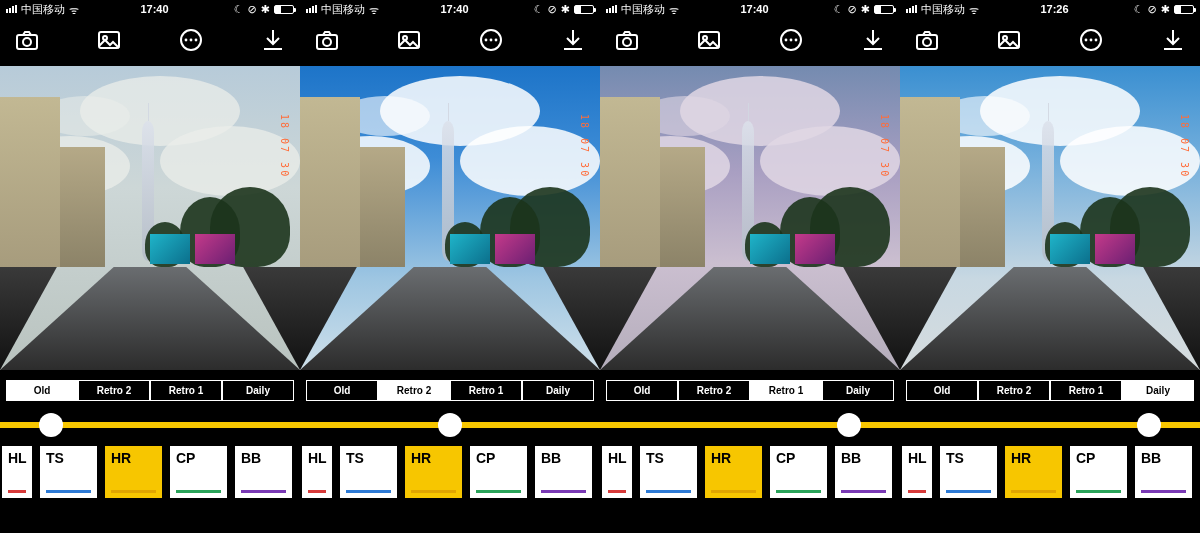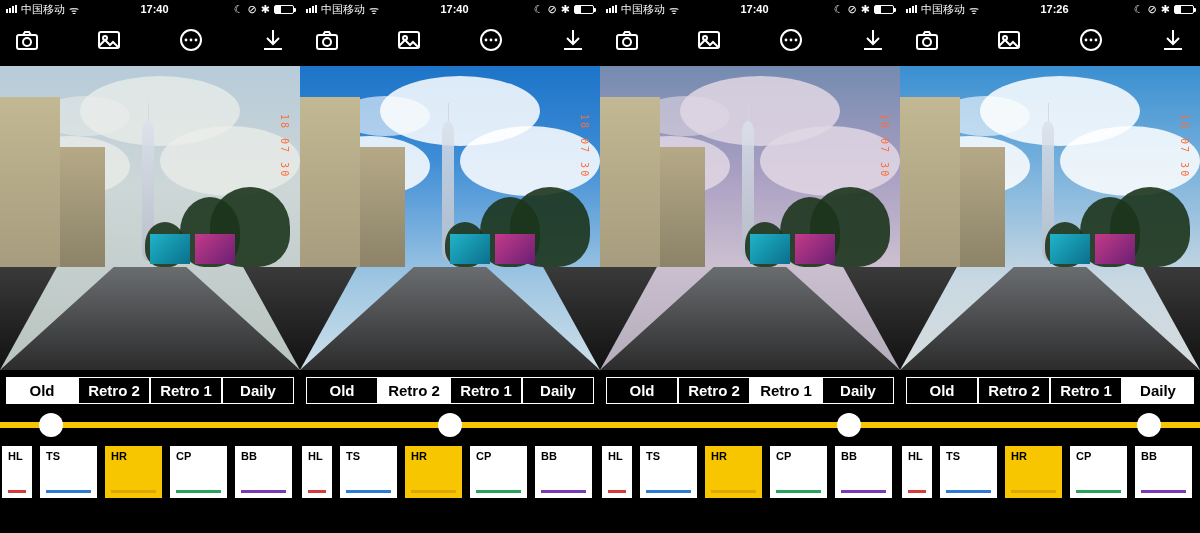--- a/index.html
+++ b/index.html
@@ -32,29 +32,29 @@
   .sidestripeR { position:absolute; bottom:0; right:0; width:50%; height:34%; background:linear-gradient(to top,#111,#3a3a3a); clip-path:polygon(100% 100%,100% 0%,62% 0%);}
   .tower { position:absolute; width:12px; background:linear-gradient(to bottom,rgba(220,225,235,0.85),rgba(180,188,200,0.85)); border-radius:50%/8%; }
   .tower::before { content:""; position:absolute; left:50%; top:-18px; width:1px; height:18px; background:rgba(210,215,225,0.9);}
   .billboard { position:absolute; bottom:35%; height:30px; width:40px; }
   .bbA { background:linear-gradient(135deg,#1fb4c9,#0b6f8c); }
   .bbB { background:linear-gradient(135deg,#c43a8a,#6a1f72); }
   .cloud { position:absolute; border-radius:50%; background:rgba(255,255,255,0.85); filter:blur(0.5px); }
   .datestamp { position:absolute; right:10px; top:48px; font-size:10px; letter-spacing:2px; writing-mode:vertical-rl; color:#ff6d3a; font-family:monospace; }
   
   .presets { height:40px; display:flex; align-items:center; justify-content:space-around; padding:0 6px; }
-  .preset { border:1.5px solid #fff; color:#fff; font-size:15px; font-weight:700; padding:4px 5px; width:86px; text-align:center; background:transparent; cursor:pointer; }
+  .preset { border:1.5px solid #fff; color:#fff; font-size:10px; font-weight:700; padding:4px 5px; width:86px; text-align:center; background:transparent; cursor:pointer; }
   .preset.active { background:#fff; color:#000; }
   
   .slider { height:30px; position:relative; }
   .slider .track { position:absolute; left:0; right:0; top:50%; height:6px; background:#f7c600; transform:translateY(-50%);}  
   .slider .thumb { position:absolute; top:50%; width:24px; height:24px; background:#fff; border-radius:50%; transform:translate(-50%,-50%);}  
   
   .fx { height:64px; display:flex; align-items:center; gap:8px; padding:0 0 0 2px; overflow:hidden; }
-  .chip { width:57px; height:52px; padding:4px 6px; background:#fff; font-size:11px; font-weight:800; color:#000; position:relative; cursor:pointer; flex:0 0 auto; }
+  .chip { width:57px; height:52px; padding:4px 6px; background:#fff; font-size:14px; font-weight:800; color:#000; position:relative; cursor:pointer; flex:0 0 auto; }
   .chip .bar { position:absolute; left:6px; right:6px; bottom:5px; height:3px; }
   .chip.sel { background:#f7c600; }
   .chip.edge { width:30px; }
   .footer { flex:1; }
   
   .s0 .sky { background:linear-gradient(to bottom,#b7cbd9 0%,#cdd7d7 40%,#b9c3bf 100%); }
   .s1 .sky { background:linear-gradient(to bottom,#1d74c8 0%,#3d8cd6 30%,#9ec6e2 70%,#cfe0ea 100%); }
   .s2 .sky { background:linear-gradient(to bottom,#748bb0 0%,#a99fc2 35%,#cbbfd0 65%,#b4adbb 100%); }
   .s3 .sky { background:linear-gradient(to bottom,#3a8fd1 0%,#72aedc 30%,#c8d8e2 70%,#d6dcde 100%); }
   .s0 .cloud { background:rgba(235,238,234,0.75);} 

